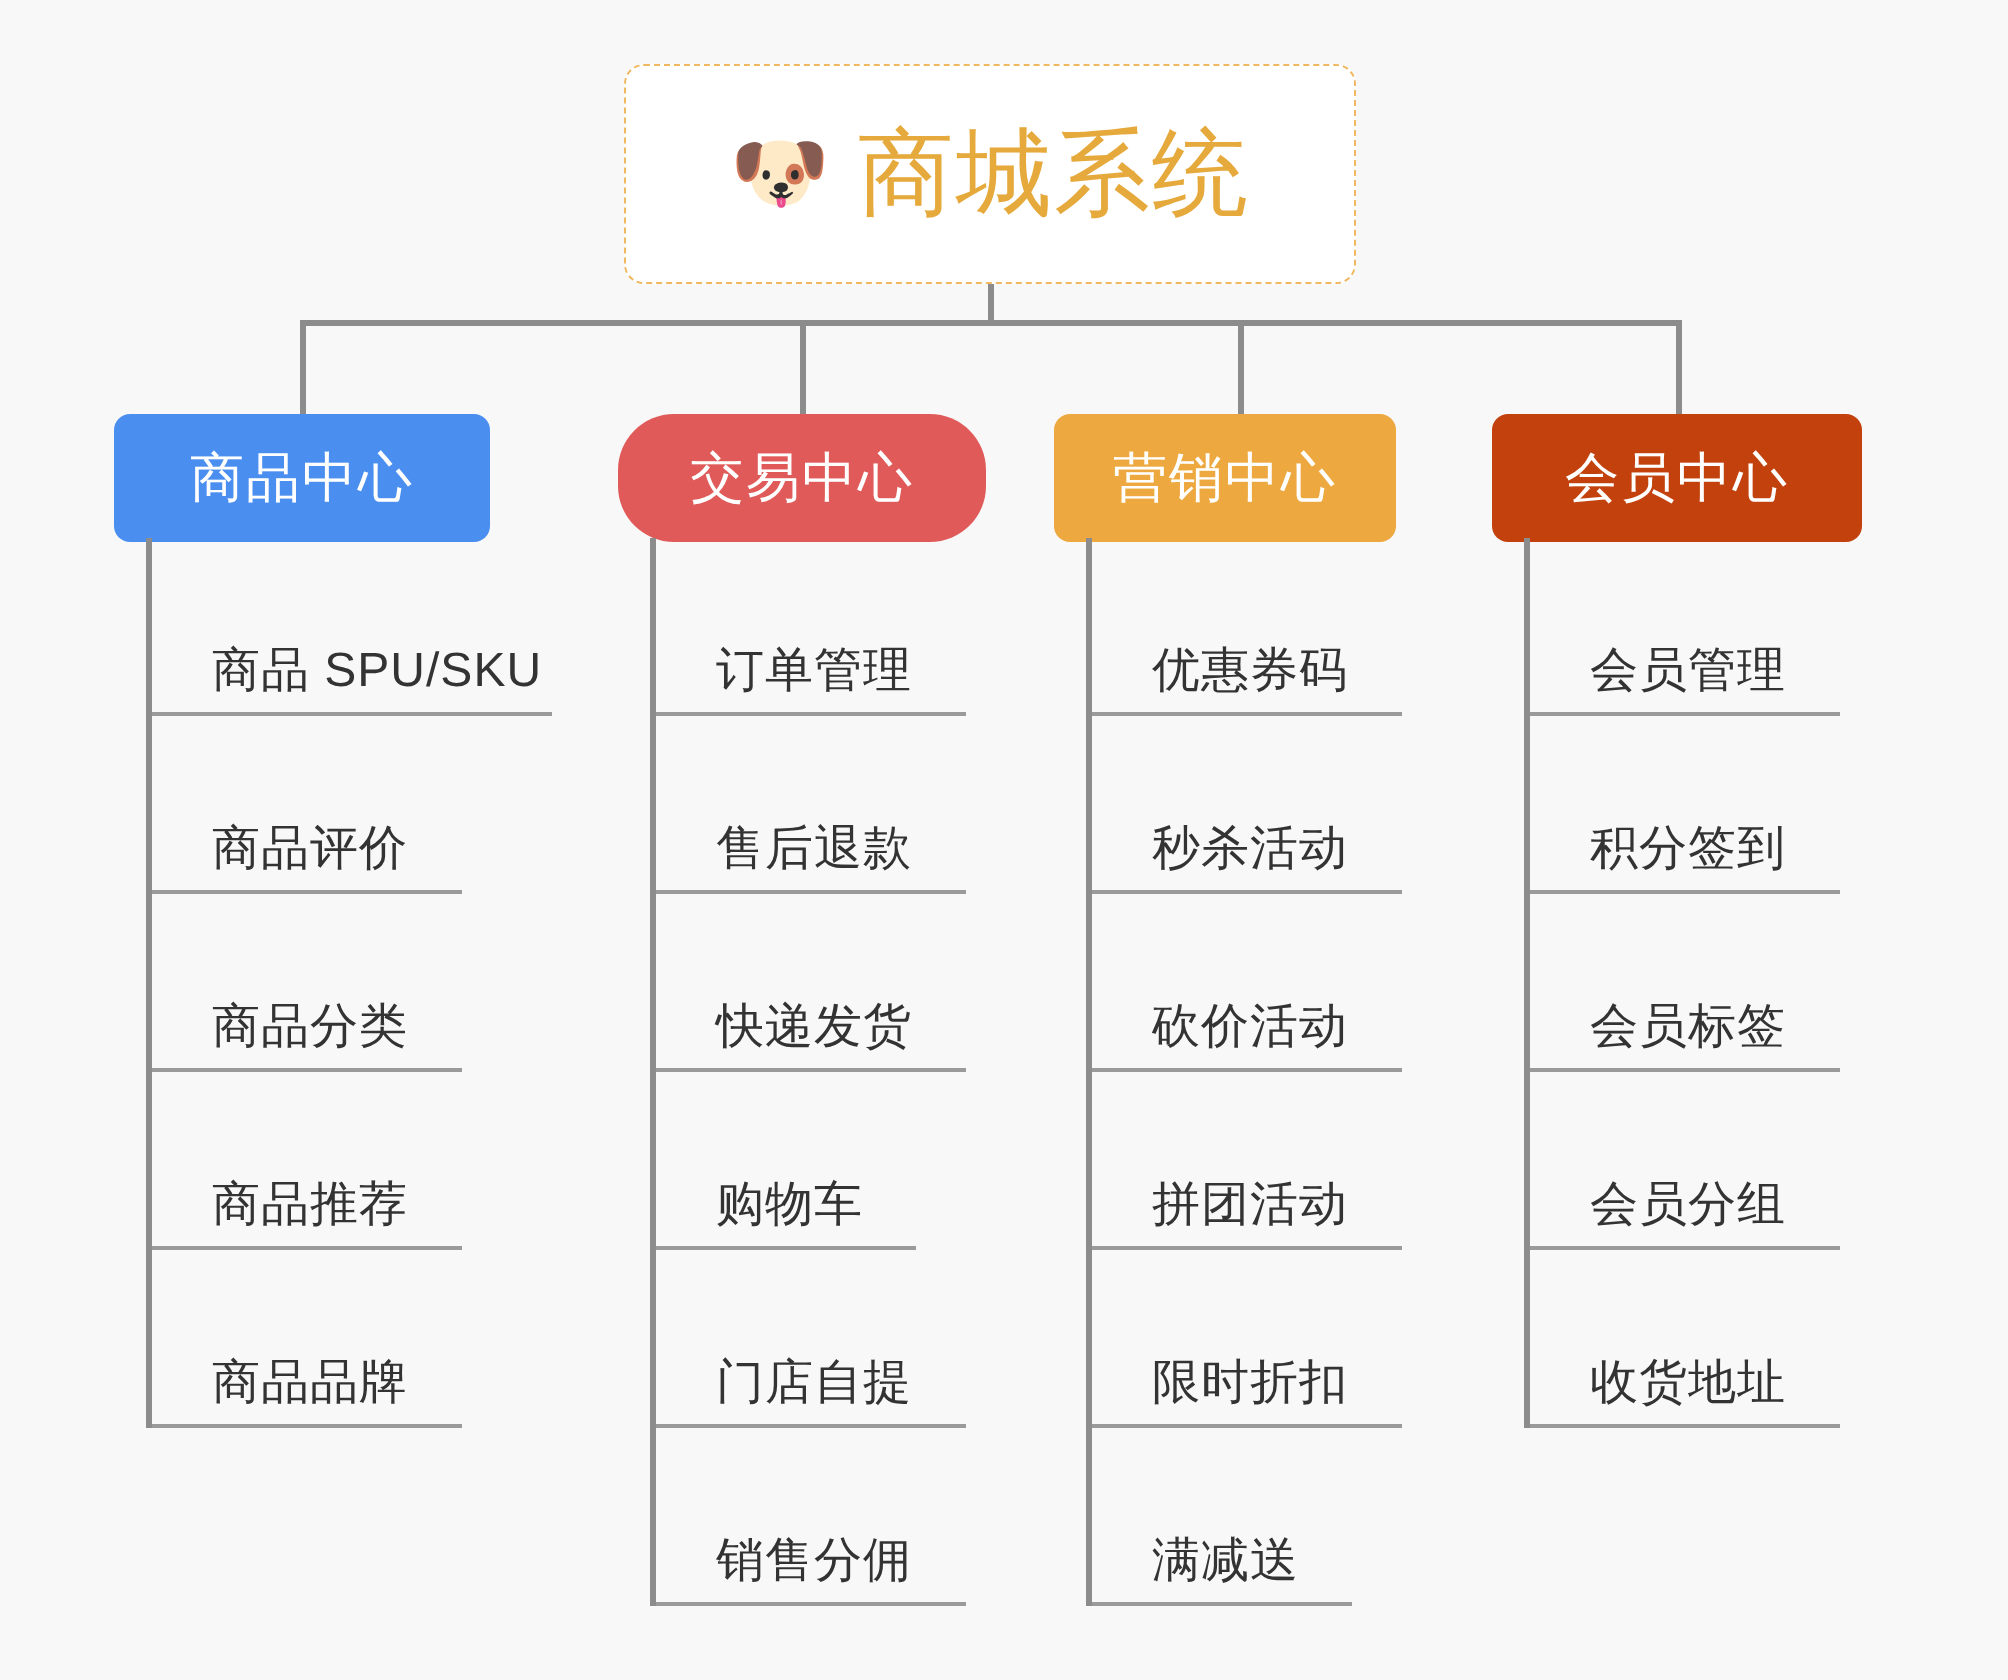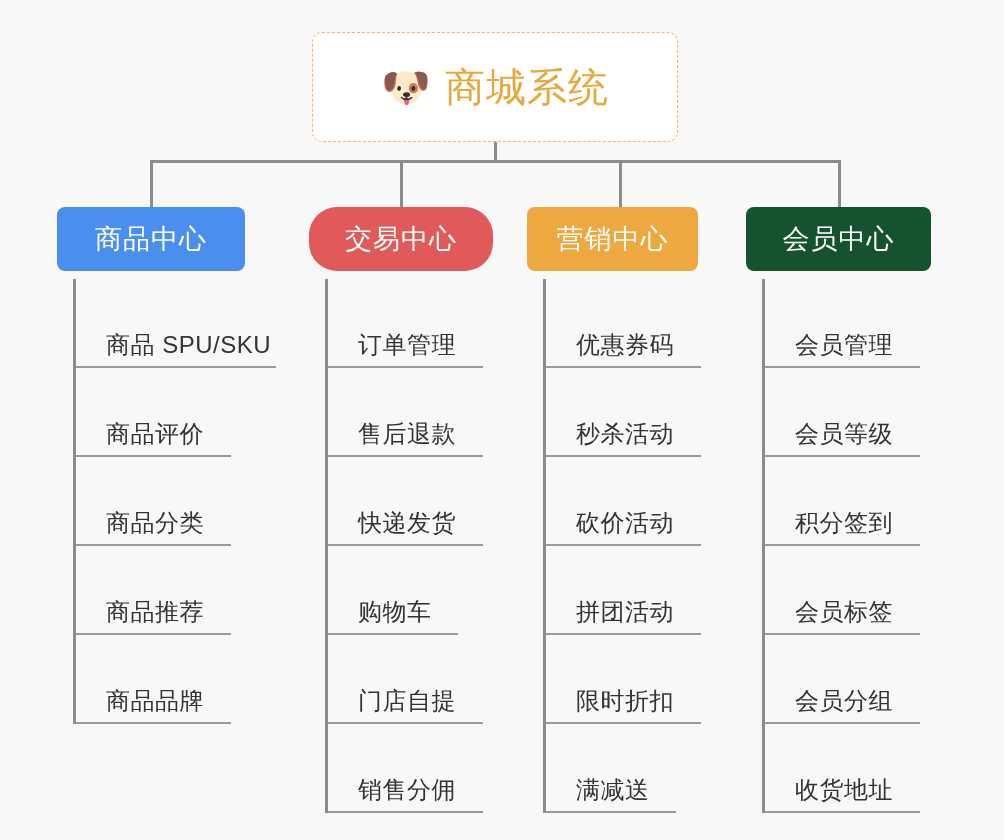--- a/index.html
+++ b/index.html
@@ -36,21 +36,21 @@
     align-items: center;
     justify-content: center;
     gap: 14px;
   }
   .root-emoji {
     font-size: 40px;
     line-height: 1;
     display: block;
   }
   .root-title {
-    font-size: 40px;
+    font-size: 48px;
     color: #e5a93c;
     letter-spacing: 1px;
     white-space: nowrap;
   }
 
   
   .conn {
     position: absolute;
     background: #8c8c8c;
   }
@@ -73,21 +73,21 @@
     justify-content: center;
     color: #ffffff;
     font-size: 27px;
     letter-spacing: 1px;
     box-sizing: border-box;
   }
 
   
   .leaf-list {
     position: absolute;
-    top: 72px;
+    top: 62px;
     left: 16px;
     border-left: 3px solid #8c8c8c;
     padding: 0;
     margin: 0;
     list-style: none;
   }
   .leaf-item {
     height: 89px;
     box-sizing: border-box;
     display: flex;
@@ -197,30 +197,27 @@
           </li>
           <li class="leaf-item uw-16" style="--uw: 155px;">
             <span class="leaf-label">限时折扣</span>
           </li>
           <li class="leaf-item uw-17" style="--uw: 130px;">
             <span class="leaf-label">满减送</span>
           </li>
         </ul>
       </div>
       <div class="column" style="left: 746px;">
-        <div class="cat-box" style="width: 185px; background: #14532d;">
+        <div class="cat-box" style="width: 185px; background: #c2410c;">
           <span>会员中心</span>
         </div>
         <ul class="leaf-list">
           <li class="leaf-item uw-18" style="--uw: 155px;">
             <span class="leaf-label">会员管理</span>
           </li>
-          <li class="leaf-item uw-19" style="--uw: 155px;">
-            <span class="leaf-label">会员等级</span>
-          </li>
           <li class="leaf-item uw-20" style="--uw: 155px;">
             <span class="leaf-label">积分签到</span>
           </li>
           <li class="leaf-item uw-21" style="--uw: 155px;">
             <span class="leaf-label">会员标签</span>
           </li>
           <li class="leaf-item uw-22" style="--uw: 155px;">
             <span class="leaf-label">会员分组</span>
           </li>
           <li class="leaf-item uw-23" style="--uw: 155px;">

